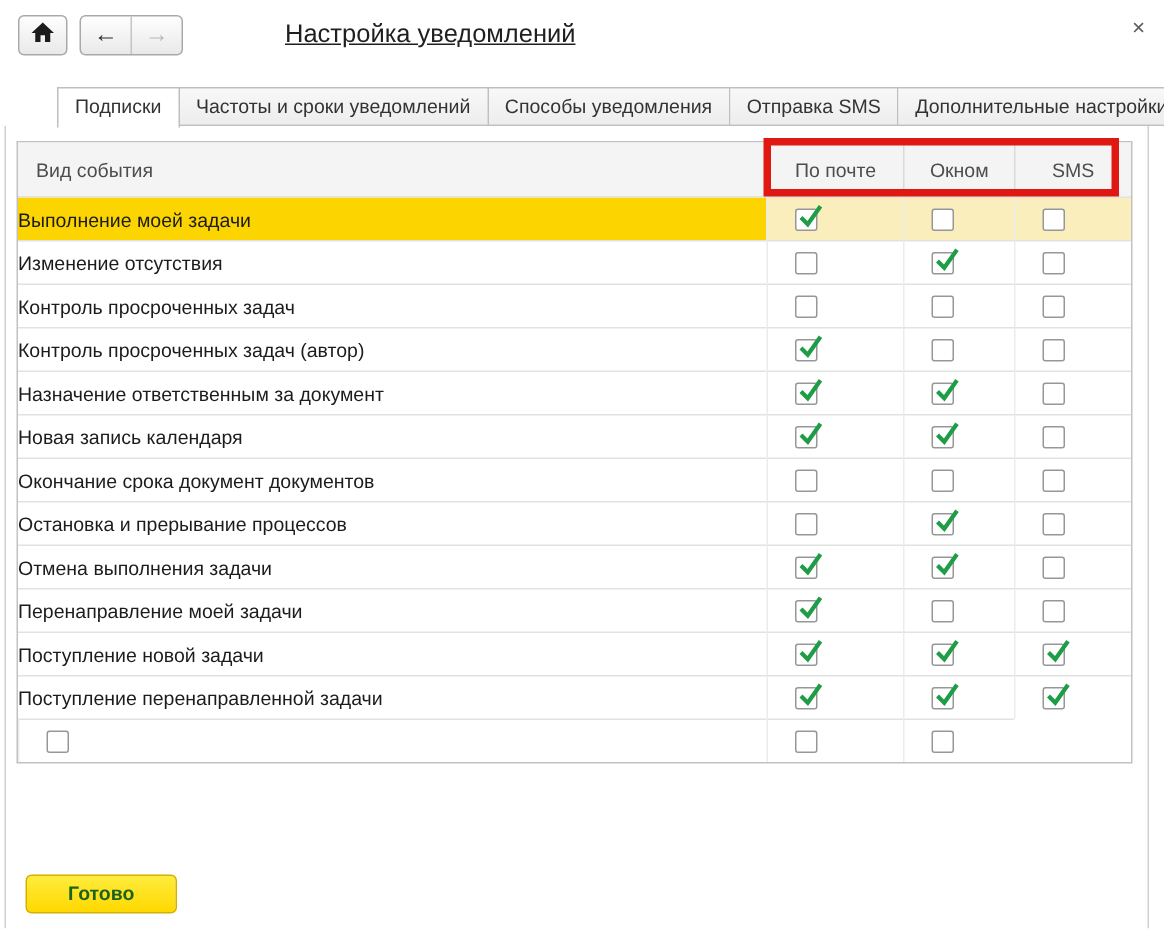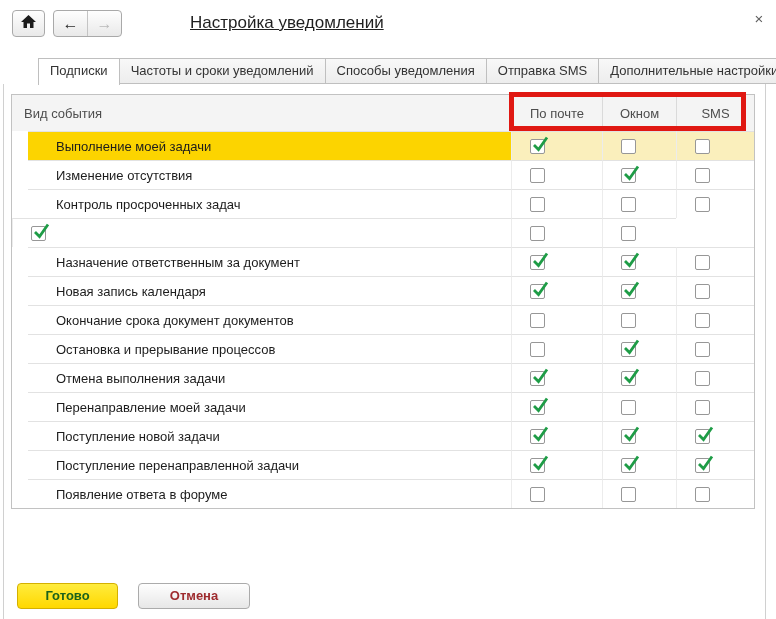--- a/index.html
+++ b/index.html
@@ -60,21 +60,21 @@
   
   .grid { position:absolute; left:7px; top:10px; width:744px; border:1px solid #C2C2C2; background:#FFF; }
   .trow { display:grid; grid-template-columns:499px 91px 74px 78px; }
   .trow.head { height:36px; background:#F4F4F4; }
   .trow.body { height:29px; }
   .cell { display:flex; align-items:center; overflow:hidden; }
   .head .cell { font-size:13px; color:#4D4D4D; }
   .head .cell.event { padding-left:12px; }
   .head .cell.cb { justify-content:center; border-left:1px solid #DADADA; }
   .body .cell { border-top:1px solid #E2E2E2; font-size:13px; color:#1C1C1C; }
-  .body .cell.event { padding-left:28px; cursor:default;margin-left:16px; }
+  .body .cell.event { padding-left:0; cursor:default; }
   .body .cell.cb { padding-left:18px; border-left:1px solid #ECECEC; }
   .trow.selected .cell.event { background:#FCD400; }
   .trow.selected .cell.cb { background:#FAEFBC; }
 
   
   .checkbox {
     position:relative; width:15px; height:15px; flex:0 0 15px;
     background:#FFFFFF; border:1px solid #979797; border-radius:2px; cursor:pointer;
   }
   .checkbox svg { position:absolute; left:0px; top:-5px; display:none; }
@@ -198,20 +198,23 @@
           </div>
     <div class="cell cb">
             <span class="checkbox cb-window"></span>
           </div>
     <div class="cell cb">
             <span class="checkbox cb-sms"></span>
           </div>
   </div>
 
   <div class="trow body">
+    <div class="cell event">
+            <span class="row-label">Контроль просроченных задач (автор)</span>
+          </div>
     <div class="cell cb">
             <span class="checkbox cb-email checked">
               <svg width="18" height="18" viewBox="0 0 18 18">
                 <path d="M3 10 L7.5 14.5 L16 2.5" fill="none" stroke="#1E9C46" stroke-width="2.8"></path>
               </svg>
             </span>
           </div>
     <div class="cell cb">
             <span class="checkbox cb-window"></span>
           </div>
@@ -390,35 +393,31 @@
     <div class="cell cb">
             <span class="checkbox cb-sms checked">
               <svg width="18" height="18" viewBox="0 0 18 18">
                 <path d="M3 10 L7.5 14.5 L16 2.5" fill="none" stroke="#1E9C46" stroke-width="2.8"></path>
               </svg>
             </span>
           </div>
   </div>
 
   <div class="trow body">
-    <div class="cell event">
-            <span class="row-label">Появление ответа в форуме</span>
-          </div>
     <div class="cell cb">
             <span class="checkbox cb-email"></span>
           </div>
     <div class="cell cb">
             <span class="checkbox cb-window"></span>
           </div>
     <div class="cell cb">
             <span class="checkbox cb-sms"></span>
           </div>
   </div>
 </div>
   </div>
 </div>
 
 <div class="red-box"></div>
 
 <div class="footer">
   <div class="btn btn-done">Готово</div>
-  <div class="btn btn-cancel">Отмена</div>
 </div>
 
 </body></html>

